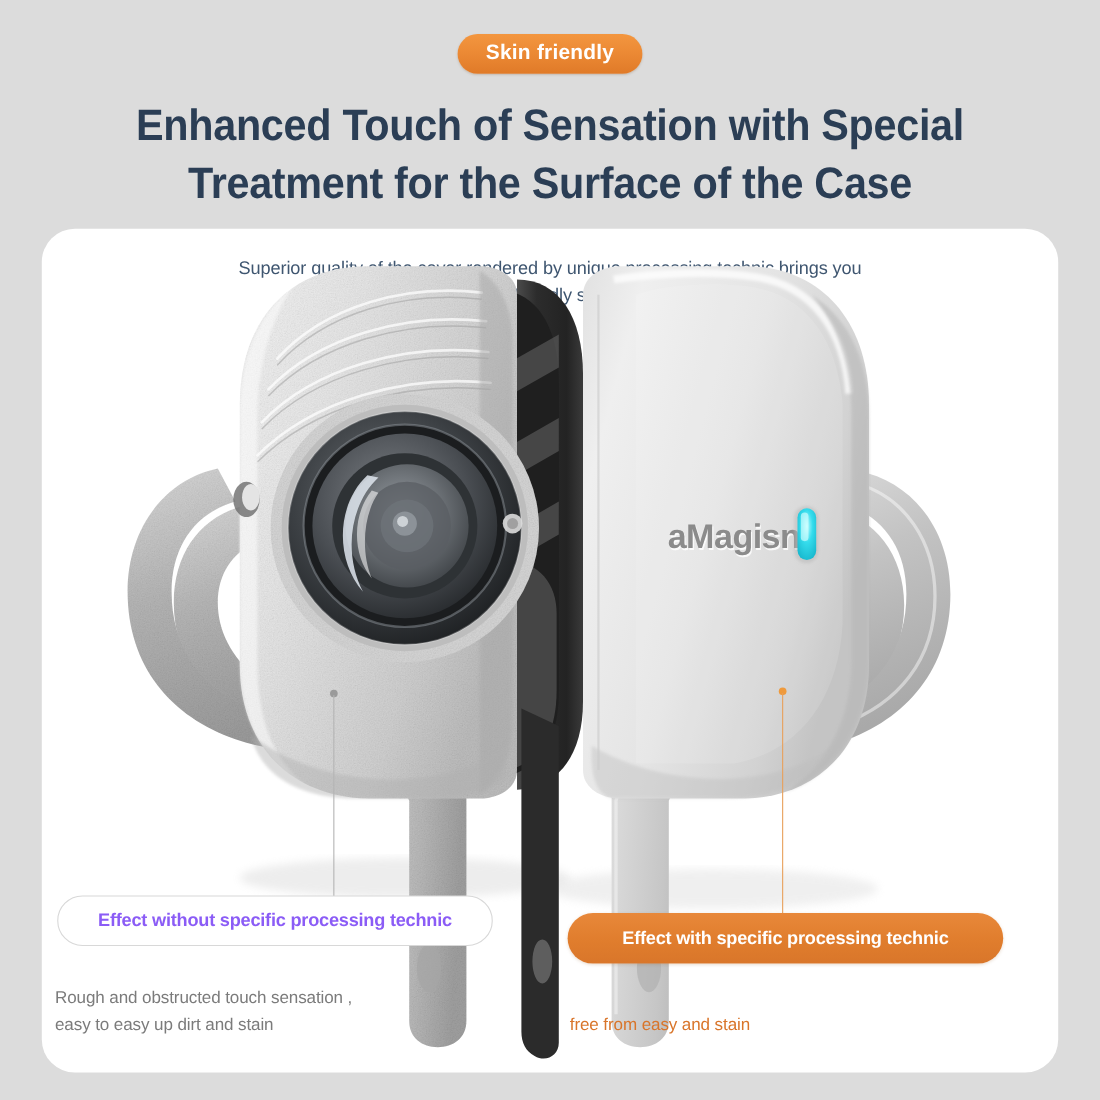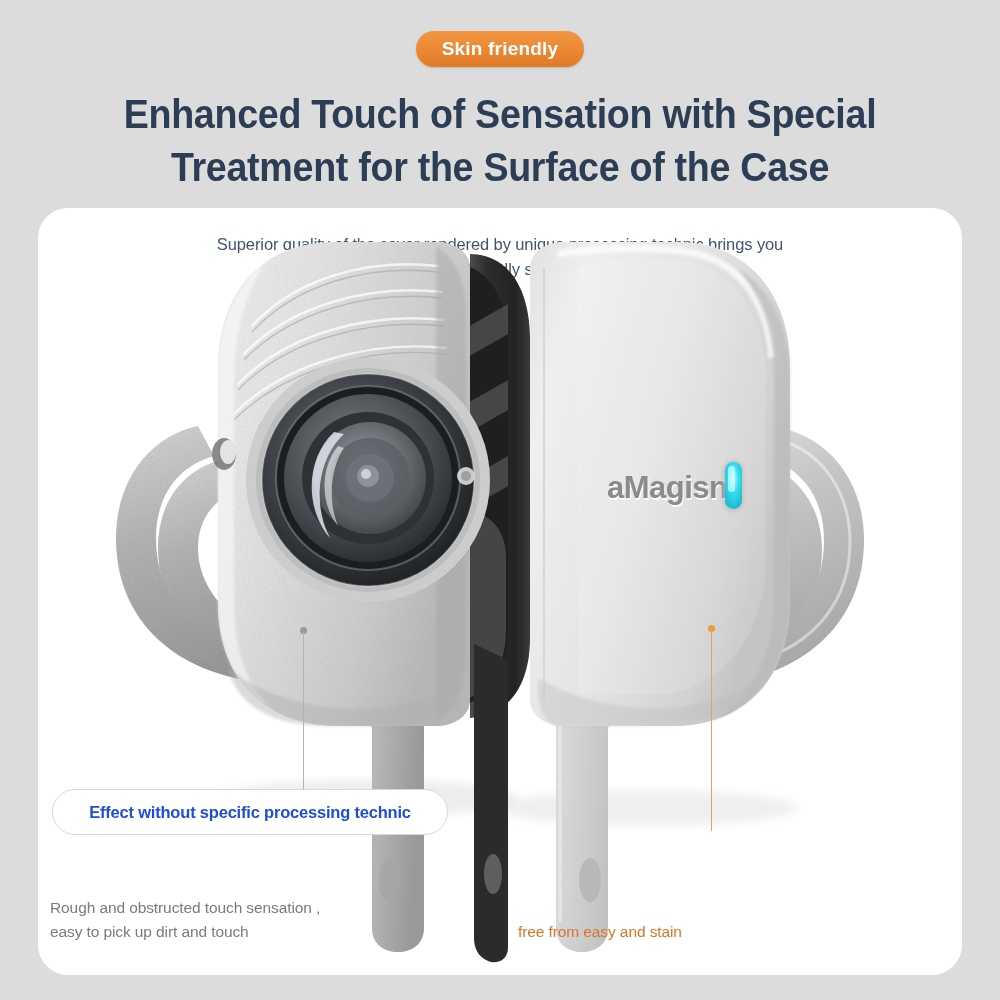--- a/index.html
+++ b/index.html
@@ -74,24 +74,24 @@
   
   .pill {
     position:absolute; height:46px;
     display:flex; align-items:center; justify-content:center;
     border-radius:23px;
     font-size:16.5px; font-weight:bold;
     letter-spacing:-.2px;
     white-space:nowrap;
   }
   .pill.plain {
-    left:52px; top:789px; width:396px;
+    left:52px; top:814px; width:396px;
     background:#ffffff;
     border:1px solid #d8d8d8;
-    color:#1d4ed8;
+    color:#8b5cf6;
   }
   .pill.accent {
     left:516px; top:830px; width:396px;
     background:linear-gradient(180deg,#e8883a 0%,#e07d2d 55%,#d9762a 100%);
     color:#ffffff;
     box-shadow:0 1px 3px rgba(150,90,30,.22);
   }
 
   .caption {
     position:absolute; top:896px; width:400px;
@@ -363,23 +363,26 @@
     <div class="dot" style="left:262px; top:419px;"></div>
     <div class="leader" style="left:265px; top:424px; height:199px;"></div>
 
     <div class="dot orange" style="left:670px; top:417px;"></div>
     <div class="leader orange" style="left:673px; top:422px; height:201px;"></div>
   </div>
 
   <div class="pill plain">
     <span>Effect without specific processing technic</span>
   </div>
+  <div class="pill accent">
+    <span>Effect with specific processing technic</span>
+  </div>
 
   <div class="caption left">
     <span>Rough and obstructed touch sensation ,</span><br>
-    <span>easy to pick up dirt and touch</span>
+    <span>easy to easy up dirt and stain</span>
   </div>
   <div class="caption right">
     <br>
     <span>free from easy and stain</span>
   </div>
 
 </div>
 
 </body></html>

